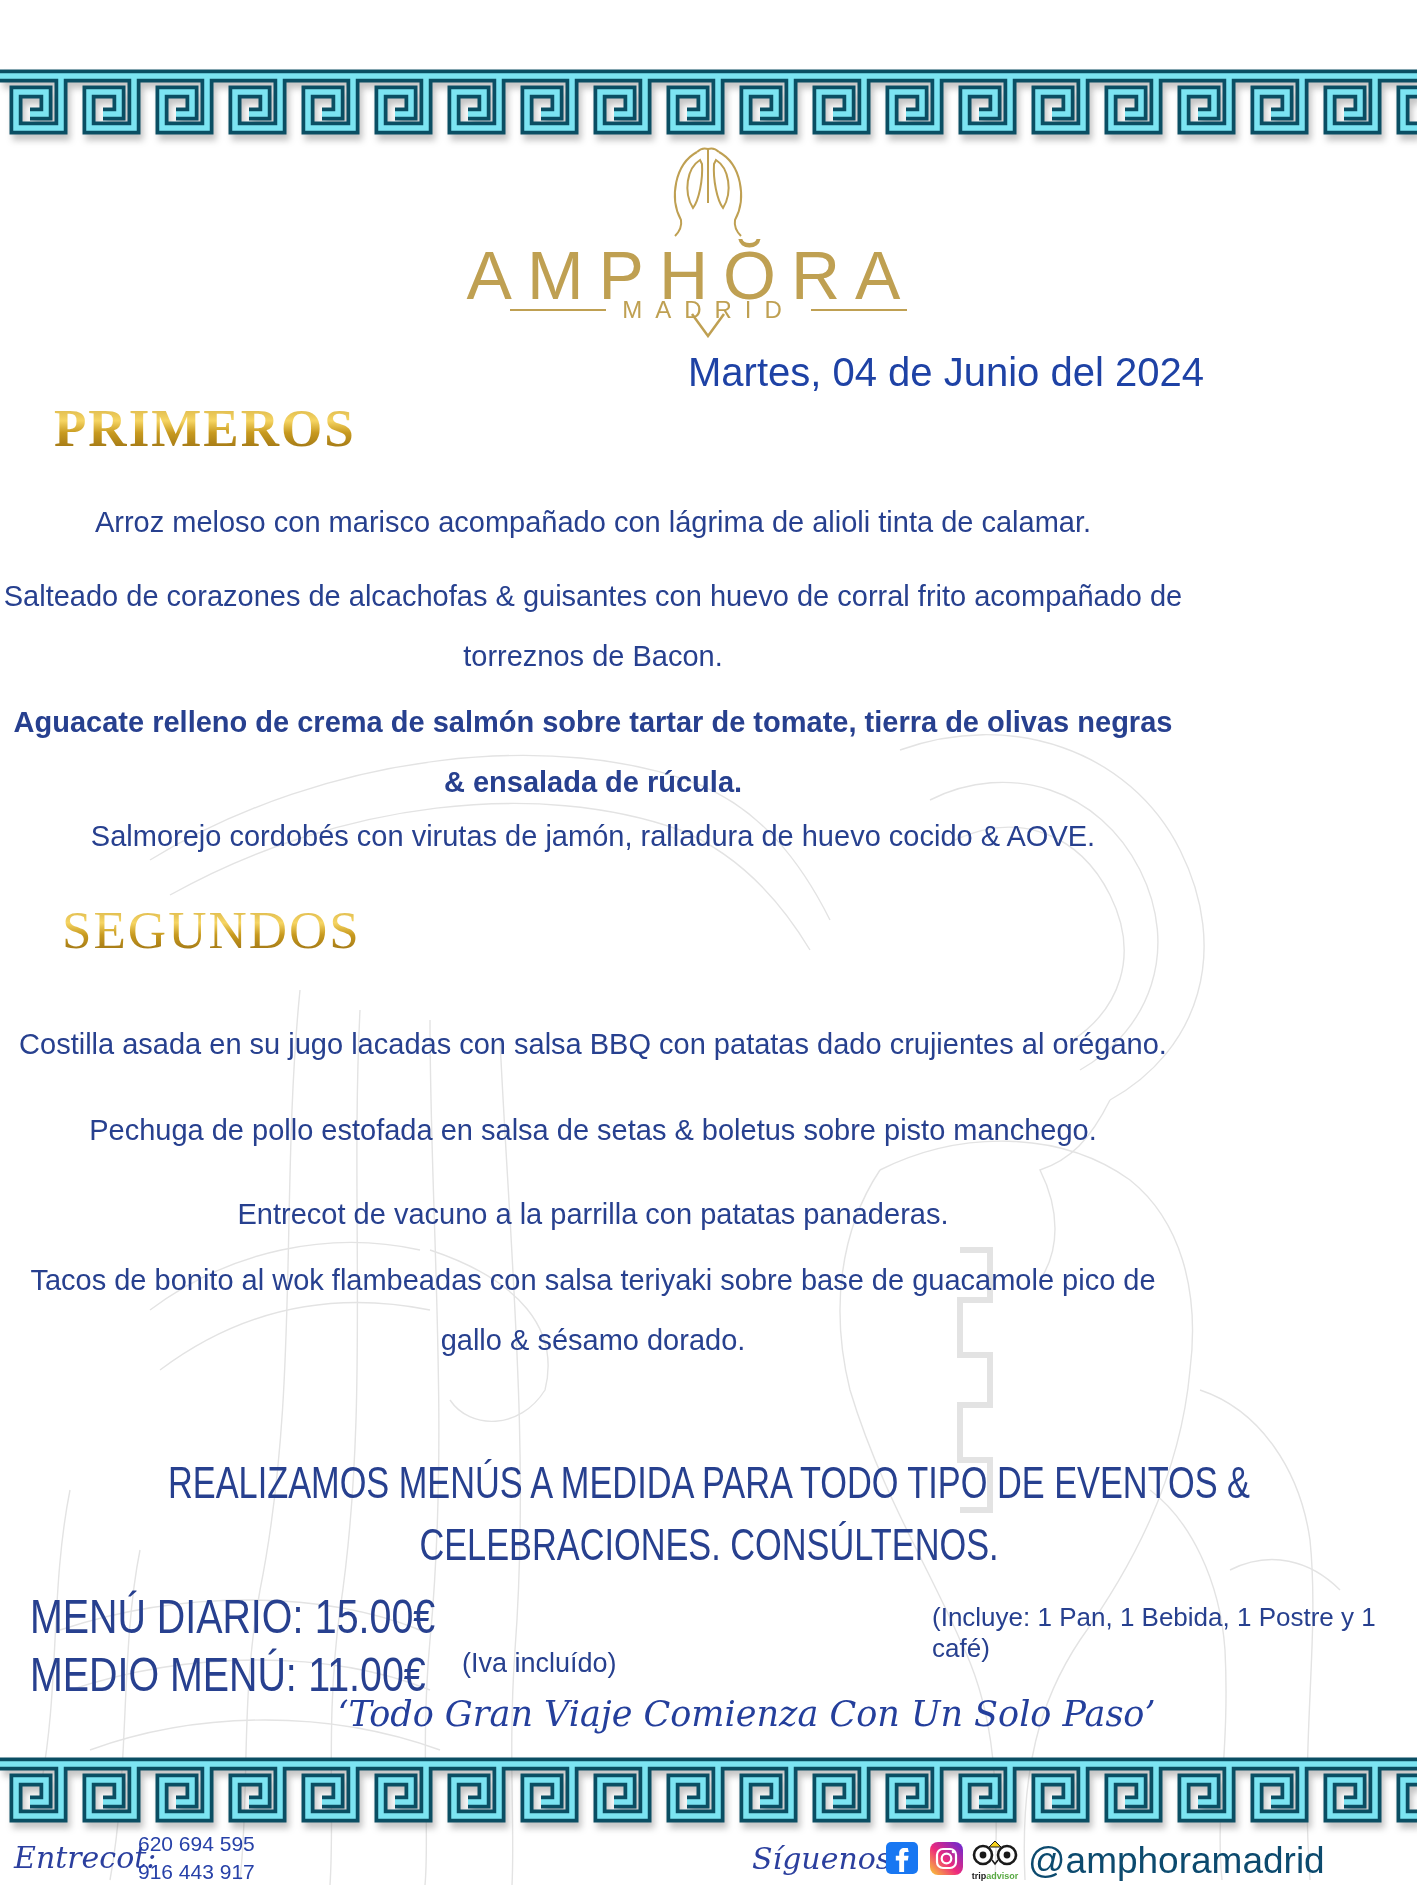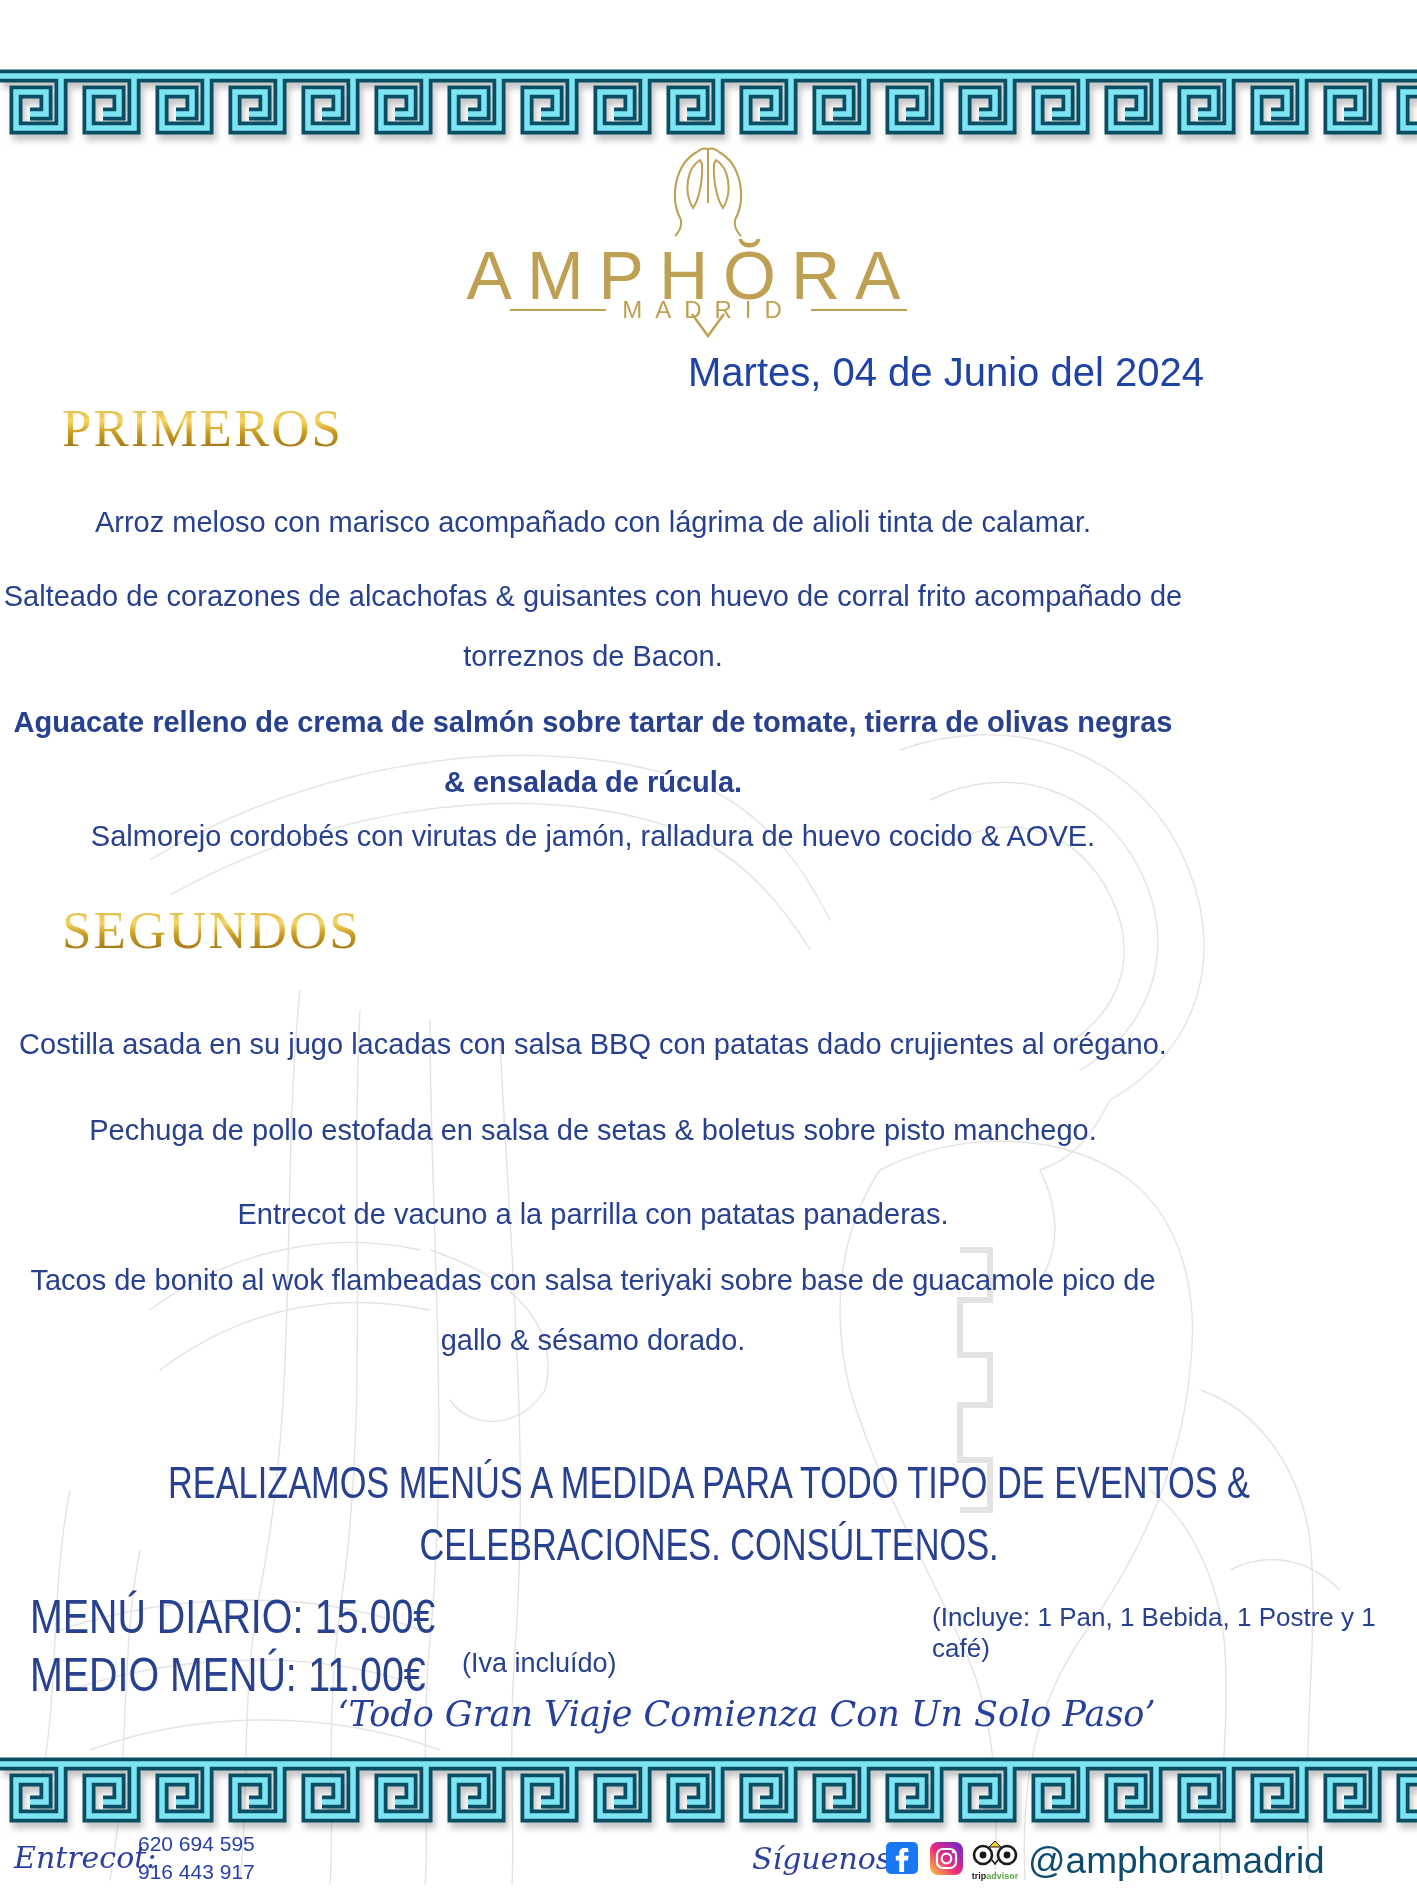--- a/index.html
+++ b/index.html
@@ -33,21 +33,21 @@
   .brand-sub{top:296px;left:0;width:1417px;display:flex;align-items:center;justify-content:center;gap:16px;}
   .brand-sub .rule{width:96px;height:2px;background:var(--gold,#bfa052);}
   .brand-sub .city{font-size:24px;letter-spacing:13px;color:var(--gold,#bfa052);}
   .vase-foot path{stroke:var(--gold,#bfa052);fill:none;stroke-width:2.5;}
 
   .date{top:350px;left:688px;font-size:40px;color:var(--date_blue,#1e42a5);white-space:nowrap;}
 
   .gold-title{font-family:"Liberation Serif",serif;font-size:53px;letter-spacing:2px;
     background:linear-gradient(180deg,#caa43c 0%,#f6d563 38%,#c89a1f 58%,#8a6310 100%);
     -webkit-background-clip:text;background-clip:text;color:transparent;}
-  .title-primeros{top:398px;left:62px;}
+  .title-primeros{top:398px;left:54px;font-weight:bold;}
   .title-segundos{top:900px;left:62px;}
 
   .dish{left:0;width:1186px;color:var(--menu_blue,#27408f);font-size:29px;line-height:60px;text-align:center;}
   .dish span{display:inline-block;}
 
   .events-note{top:1452px;left:50%;width:1420px;margin-left:-710px;text-align:center;
     color:var(--menu_blue,#27408f);font-size:44px;line-height:62px;
     transform:scaleX(.78);transform-origin:center top;}
 
   .pricing{top:1588px;left:30px;color:var(--menu_blue,#27408f);font-size:48px;line-height:58px;

